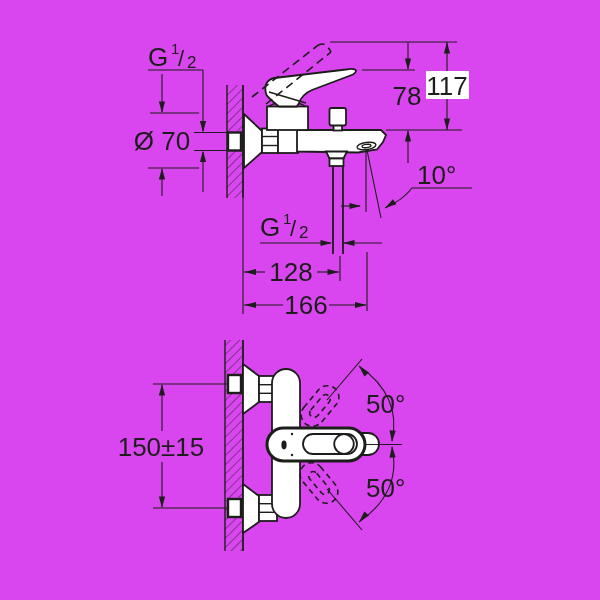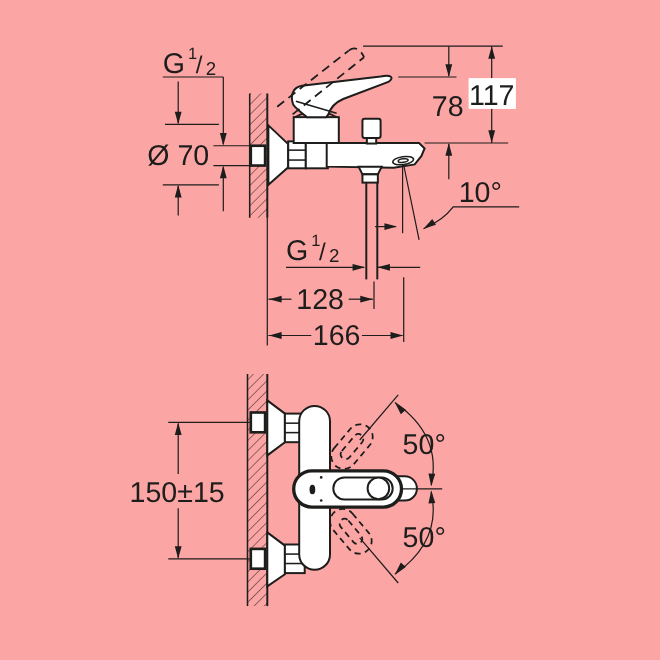--- a/index.html
+++ b/index.html
@@ -1,16 +1,16 @@
 <!DOCTYPE html>
 <html><head>
 <meta charset="utf-8">
 <style>
   html,body{margin:0;padding:0;background:#ffffff;}
-  .stage{width:600px;height:600px;background:#fca5a5;position:relative;font-family:"Liberation Sans","DejaVu Sans",sans-serif;}
+  .stage{width:600px;height:600px;background:#d946ef;position:relative;font-family:"Liberation Sans","DejaVu Sans",sans-serif;}
   svg{display:block;}
   svg text{font-family:"Liberation Sans","DejaVu Sans",sans-serif;fill:#1d1d1b;}
   .dim{font-size:26px;}
   .ln{stroke:#1d1d1b;stroke-width:1.1;fill:none;}
   .out{stroke:#1d1d1b;stroke-width:1.8;fill:#ffffff;}
   .out2{stroke:#1d1d1b;stroke-width:2.4;fill:#ffffff;}
   .thin{stroke:#1d1d1b;stroke-width:1.4;fill:none;}
   .dash{stroke:#1d1d1b;stroke-width:1.6;fill:none;stroke-dasharray:8 5;}
   .dashloop{stroke:#1d1d1b;stroke-width:1.6;fill:none;stroke-dasharray:5.5 4;}
   .arr{fill:#1d1d1b;stroke:none;}

